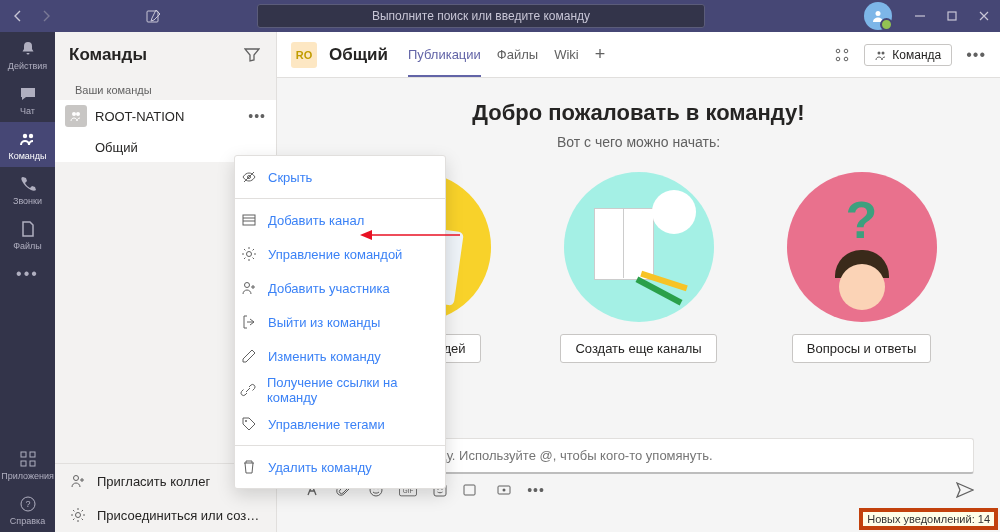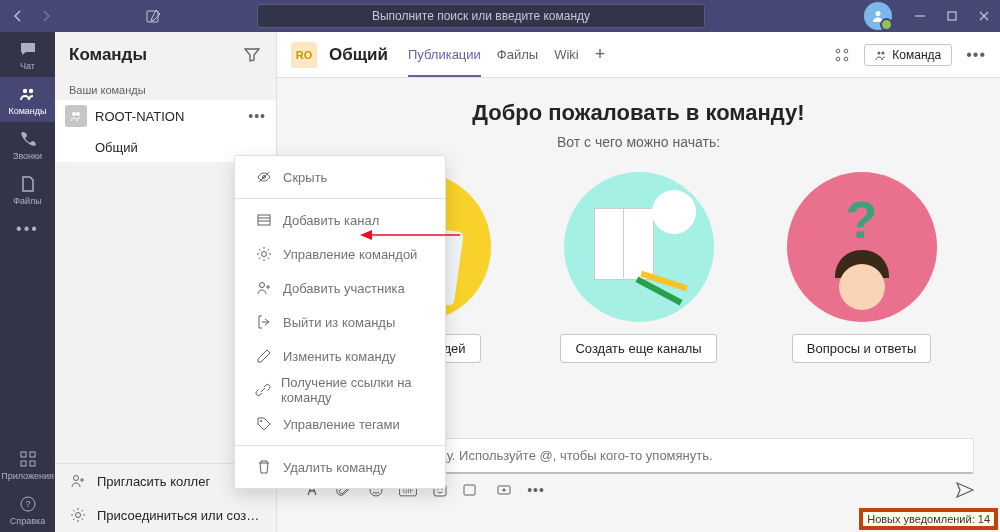--- a/index.html
+++ b/index.html
@@ -22,21 +22,21 @@
   .rail-item.active { background: #464775; color: #fff; }
   .rail-item .ico { width: 20px; height: 20px; display: flex; align-items: center; justify-content: center; margin-bottom: 2px; }
   .rail-sep { margin-top: auto; }
   .rail-item.dots .ico { font-size: 16px; letter-spacing: 2px; }
 
   
   .panel { position: absolute; left: 55px; top: 32px; bottom: 0; width: 222px; background: #f3f2f1; border-right: 1px solid #e1dfdd; display: flex; flex-direction: column; }
   .panel-head { height: 46px; display: flex; align-items: center; padding: 0 14px; }
   .panel-title { font-size: 17px; font-weight: 700; color: #252423; flex: 1; }
   .filter-ico { width: 20px; height: 20px; color: #616161; cursor: pointer; display:flex; align-items:center; justify-content:center; }
-  .panel-sub { font-size: 11px; color: #616161; padding: 6px 14px 4px; }
+  .panel-sub { font-size: 11px; color: #616161; padding: 6px 20px 4px; }
   .team-row { height: 32px; display: flex; align-items: center; padding: 0 10px; font-size: 13px; color: #252423; background:#fff; }
   .team-row:hover, .team-row.hover { background: #fff; }
   .team-avatar { width: 22px; height: 22px; border-radius: 3px; background: #c8c6c4; display: flex; align-items: center; justify-content: center; font-size: 10px; color: #fff; margin-right: 8px; }
   .team-name { flex: 1; }
   .team-more { color: #616161; cursor: pointer; font-size: 14px; letter-spacing: 1px; }
   .channel-row { height: 30px; display: flex; align-items: center; padding-left: 40px; font-size: 13px; background: #fff; color: #252423; }
   .channel-row.active { background: #fff; font-weight: 400; }
   .panel-bottom { margin-top: auto; border-top: 1px solid #e1dfdd; }
   .panel-bottom .link-row { height: 34px; display: flex; align-items: center; padding: 0 14px; font-size: 13px; color: #252423; cursor: pointer; gap: 10px; }
   .panel-bottom .ico { width: 18px; height: 18px; color:#616161; display:flex; align-items:center; justify-content:center; }
@@ -81,21 +81,21 @@
 
   
   .compose { position: absolute; left: 26px; right: 26px; bottom: 34px; }
   .compose-input { width: 100%; height: 36px; border: 1px solid #e1dfdd; border-bottom: 2px solid #bdbdbd; border-radius: 3px; padding: 0 12px; font-size: 13px; color: #616161; background:#fff; }
   .compose-icons { display: flex; gap: 14px; margin-top: 8px; color: #616161; align-items: center; font-size: 14px; }
   .compose-icons .send { margin-left: auto; }
   .compose-ico { cursor: pointer; width: 18px; display:flex; justify-content:center; }
 
   
   .ctxmenu { position: absolute; left: 234px; top: 155px; width: 212px; background: #fff; border: 1px solid #e1dfdd; border-radius: 3px; box-shadow: 0 6px 18px rgba(0,0,0,0.15); padding: 4px 0; z-index: 50; }
-  .ctx-item { height: 34px; display: flex; align-items: center; padding: 0 20px; font-size: 13px; color: #737373; cursor: pointer; gap: 10px; }
+  .ctx-item { height: 34px; display: flex; align-items: center; padding: 0 5px; font-size: 13px; color: #3b82f6; cursor: pointer; gap: 10px; }
   .ctx-sep { height: 1px; background: #e1dfdd; margin: 4px 0; }
   .ctx-ico { width: 18px; color: #616161; display:flex; justify-content:center; }
 
   
   .arrow { position: absolute; left: 360px; top: 225px; width: 100px; height: 20px; z-index: 60; pointer-events: none; }
 
   
   .notif { position: absolute; right: 2px; bottom: 2px; background: #fffde7; border: 4px solid #c2410c; font-size: 11px; padding: 1px 4px; color: #333; }
 
   svg { display: block; }
@@ -142,20 +142,28 @@
       </div>
     <div class="winbtn">
         <svg width="12" height="12" viewBox="0 0 12 12">
           <path d="M2 2 L10 10 M10 2 L2 10" stroke="#c8c6d6" stroke-width="1.2"></path>
         </svg>
       </div>
   </div>
 </div>
 
 <div class="rail">
+  <div class="rail-item">
+    <span class="ico">
+        <svg width="18" height="18" viewBox="0 0 18 18">
+          <path d="M9 2a4 4 0 0 1 4 4v3l1.5 2.5H3.5L5 9V6a4 4 0 0 1 4-4z M7.5 13a1.5 1.5 0 0 0 3 0" fill="currentColor"></path>
+        </svg>
+      </span>
+    <span>Действия</span>
+  </div>
   <div class="rail-item">
     <span class="ico">
         <svg width="18" height="18" viewBox="0 0 18 18">
           <path d="M2 3h14v9H7l-4 3v-3H2z" fill="currentColor"></path>
         </svg>
       </span>
     <span>Чат</span>
   </div>
   <div class="rail-item active">
     <span class="ico">

